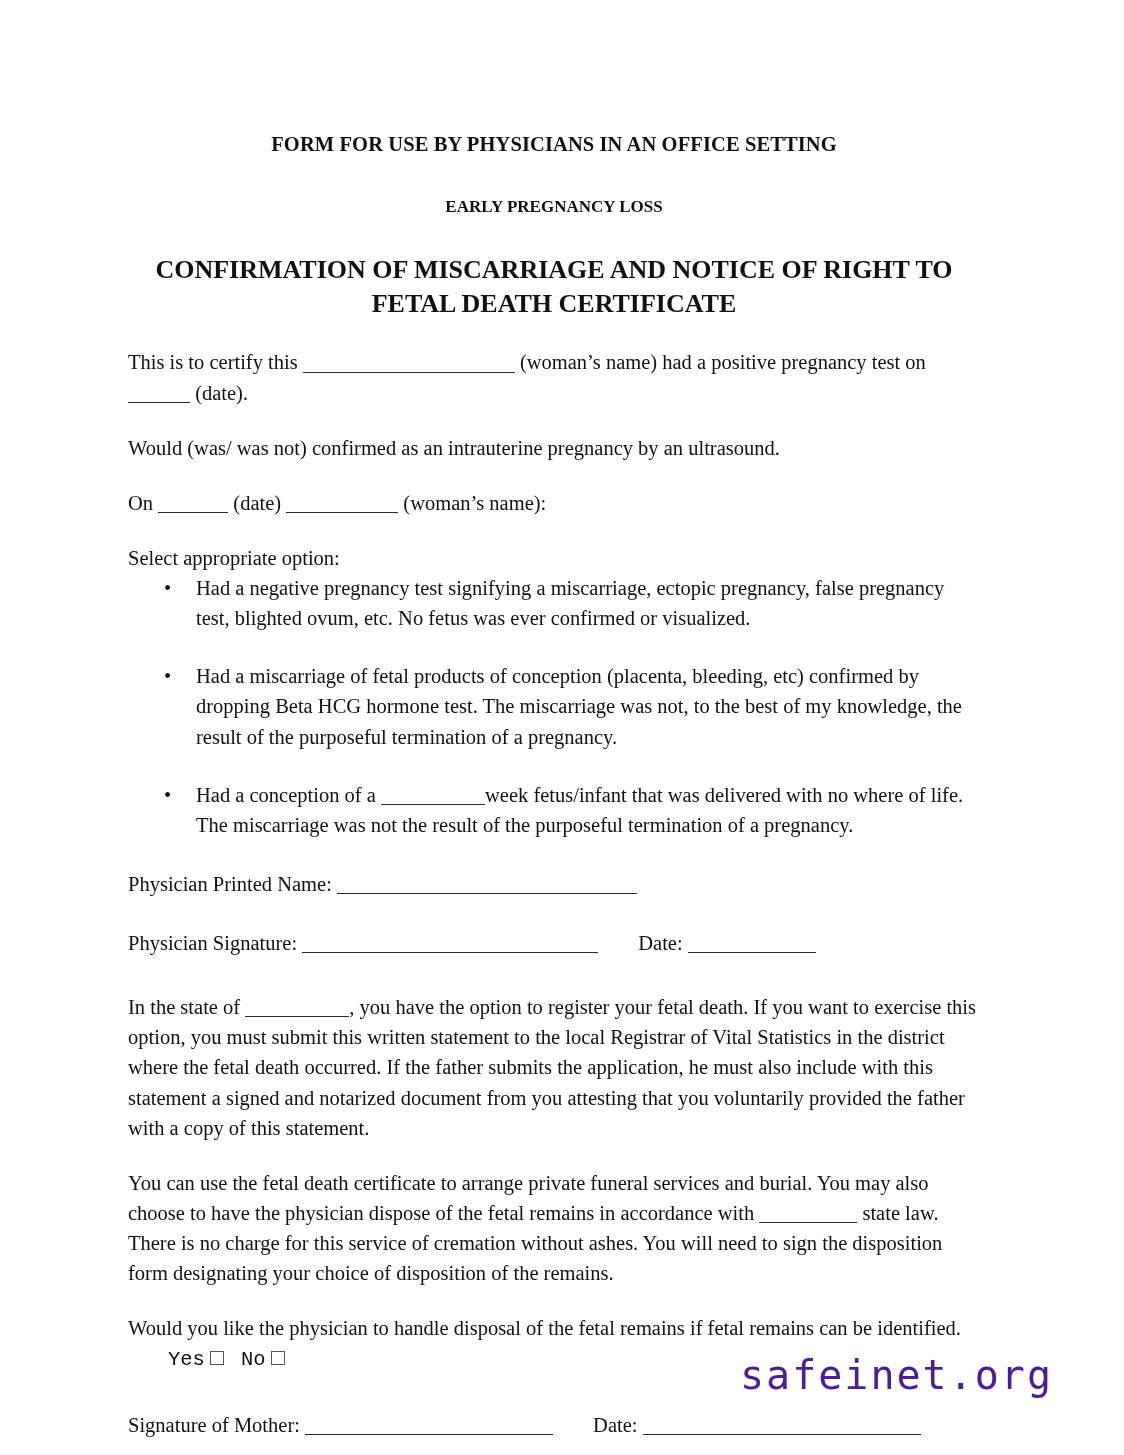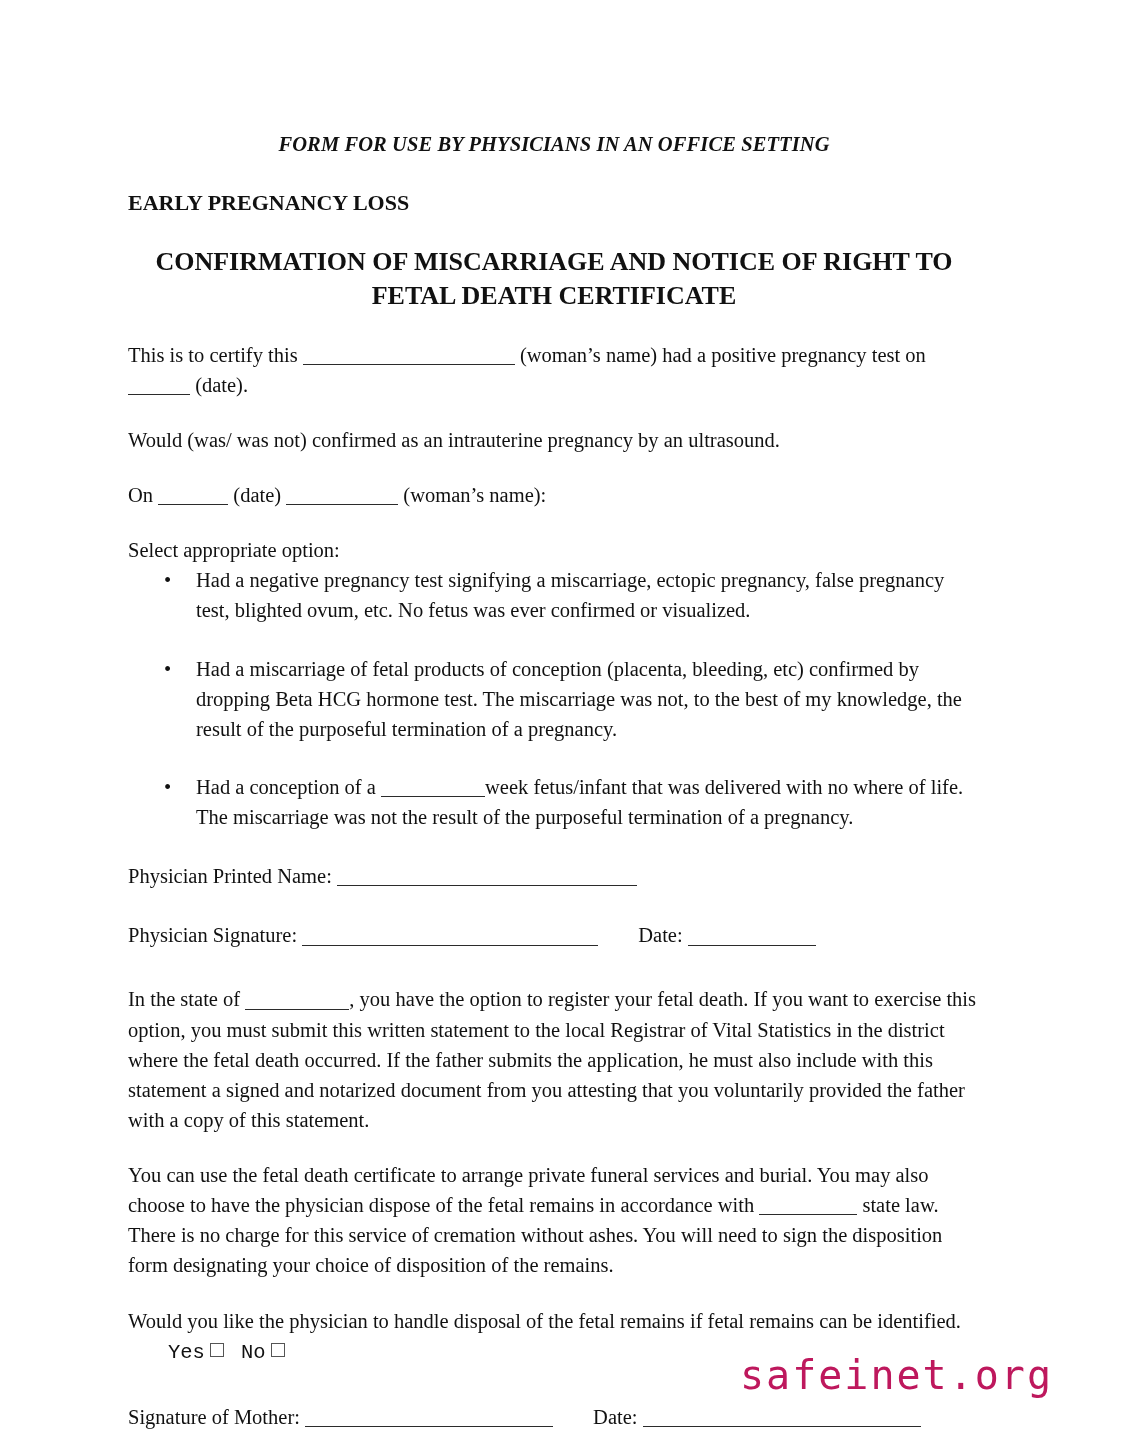--- a/index.html
+++ b/index.html
@@ -22,33 +22,32 @@
   }
   .content {
     position: absolute;
     left: 128px;
     top: 132px;
     width: 852px;
   }
 
   
   .title-italic {
-    font-style: italic;
     font-weight: bold;
     font-size: 20.5px;
     text-align: center;
     letter-spacing: 0.1px;
     margin: 0;
     line-height: 1.25;
   }
   .title-bold {
     font-weight: bold;
-    font-size: 22px;
-    text-align: left;
-    margin: 0;
+    font-size: 17px;
+    text-align: center;
+    margin: 7px;
     line-height: 1.25;
   }
   .title-main {
     font-weight: bold;
     font-size: 26px;
     text-align: center;
     margin: 0;
     line-height: 1.3;
   }
   .sp-a { height: 31px; }
@@ -124,21 +123,21 @@
   }
   .choice-label { font-size: 20.5px; }
 
   
   .watermark {
     position: absolute;
     left: 740px;
     top: 1352px;
     font-family: "DejaVu Sans Mono", "Liberation Mono", monospace;
     font-size: 40px;
-    color: #be185d;
+    color: #4c1d95;
     letter-spacing: 2px;
     white-space: nowrap;
   }
 </style>
 </head>
 <body>
 
 <div class="page">
   <div class="content">
 

